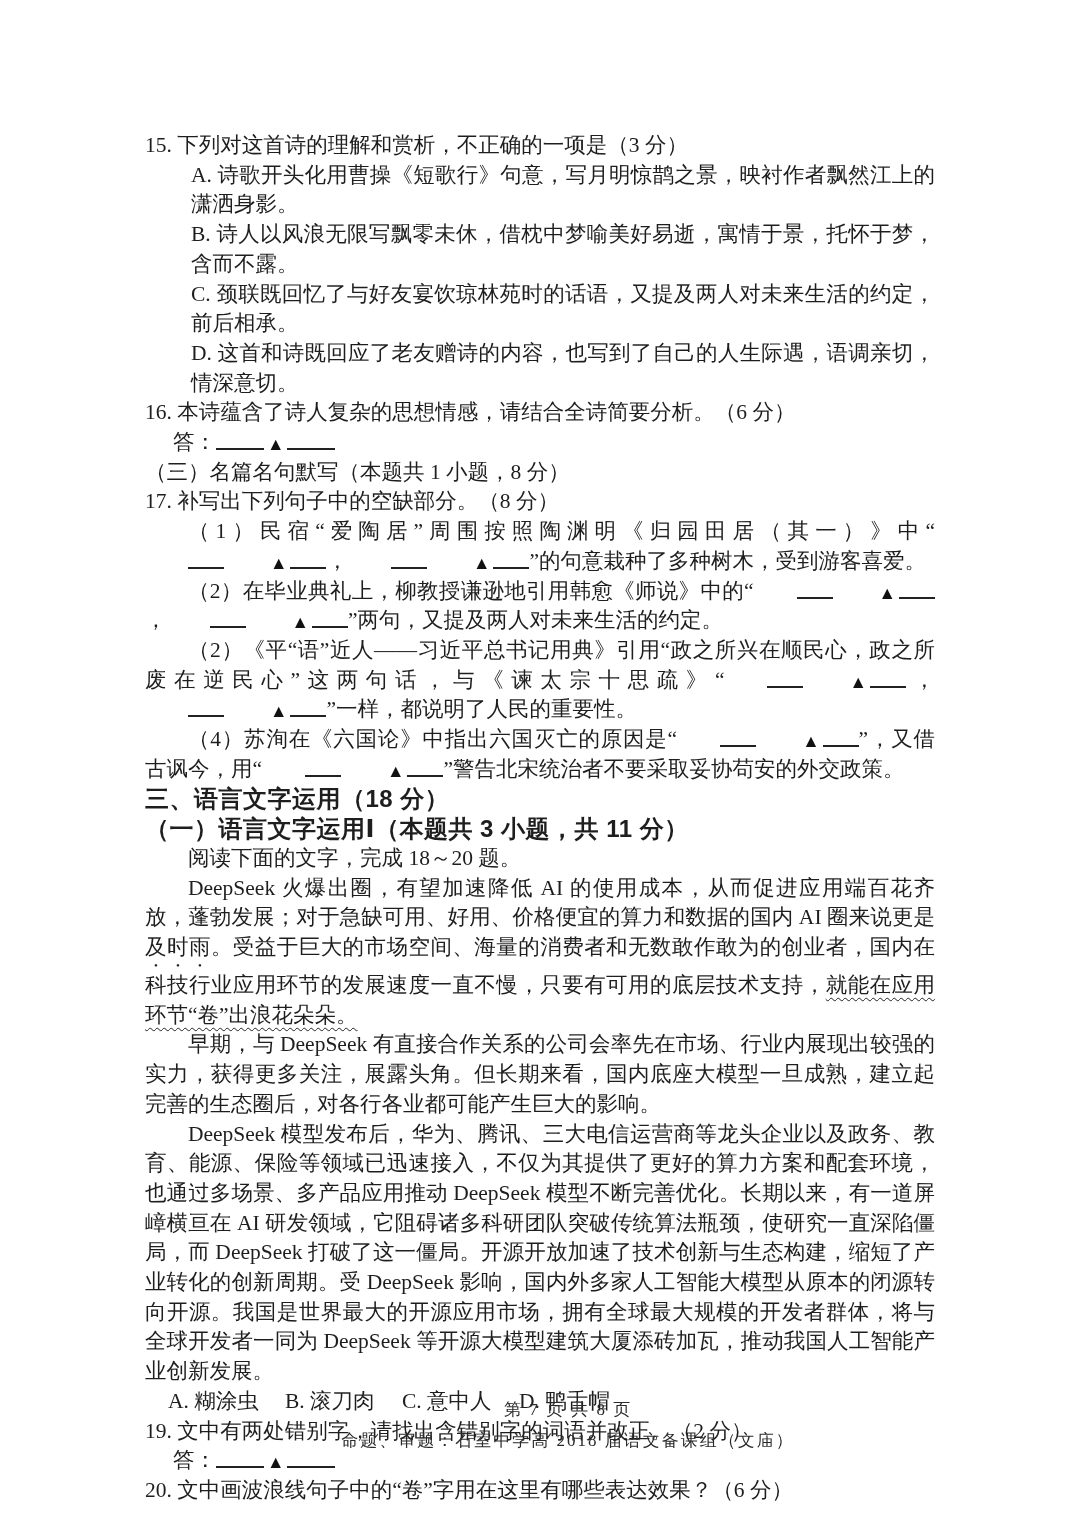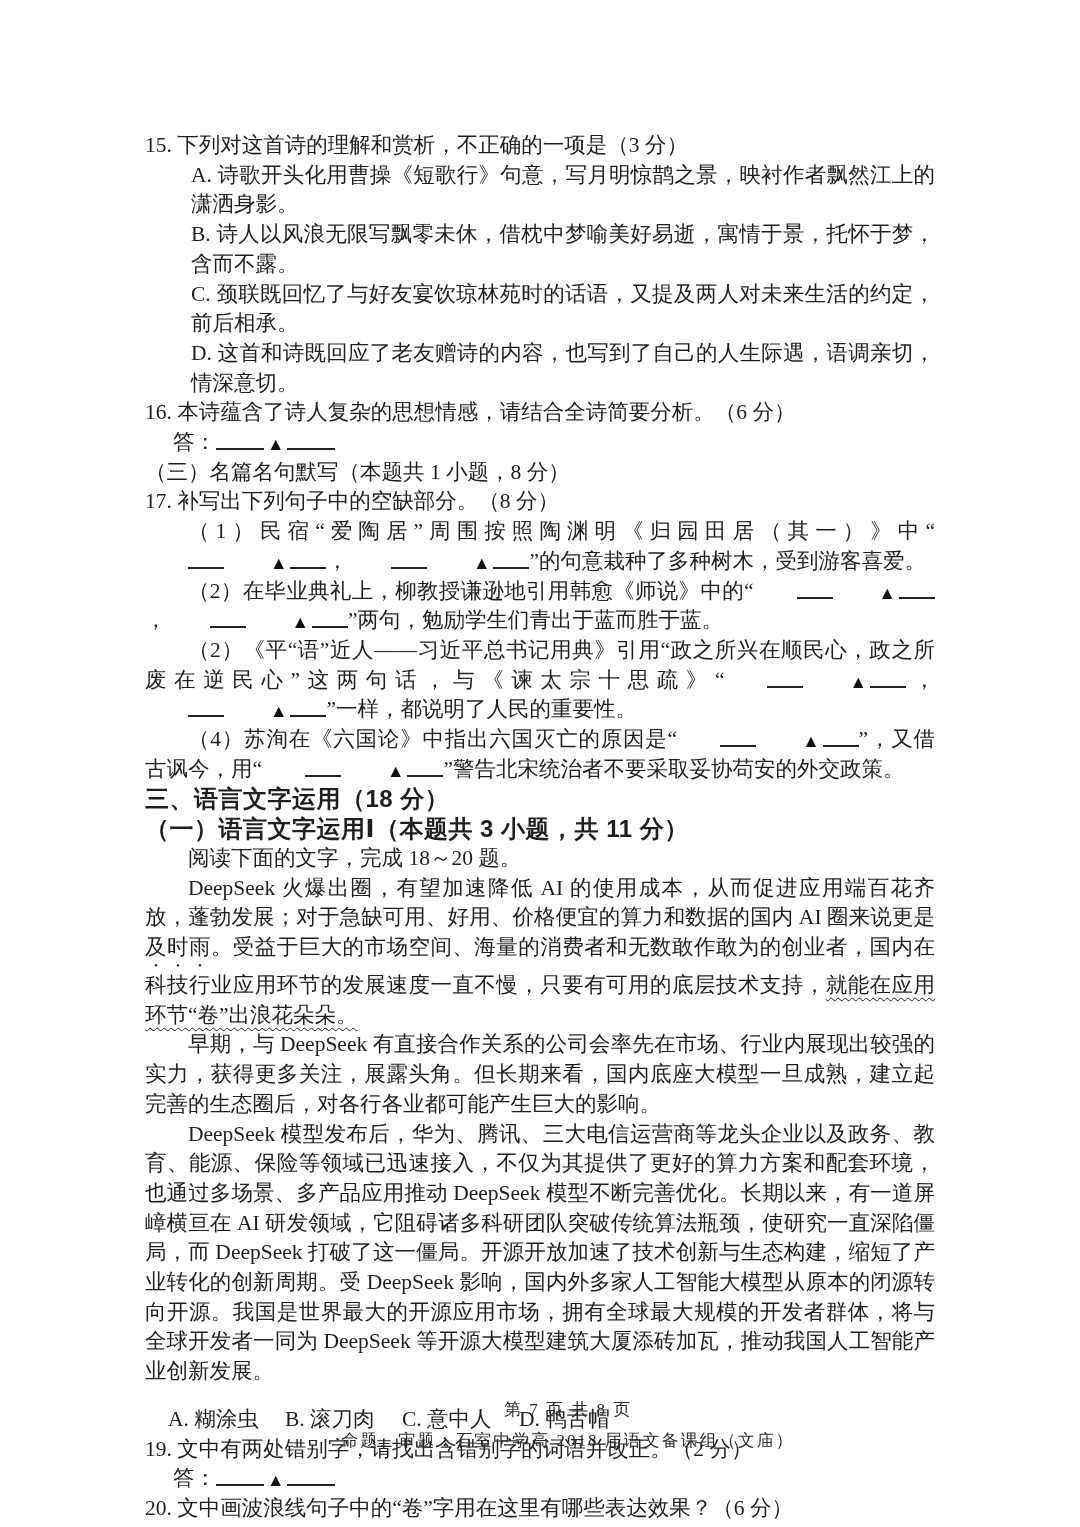--- a/index.html
+++ b/index.html
@@ -25,21 +25,21 @@
   .sub{text-indent:2em;}
   .para{text-indent:2em;}
   .ans{padding-left:28px;}
   .hdr{
     font-weight:bold;
     font-family:"Liberation Sans","DejaVu Sans",sans-serif;
     font-size:24px;
     letter-spacing:0.5px;
   }
   .optrow{padding-left:23px;text-align:left;}
-  .optcell{display:inline-block;width:117px;white-space:nowrap;margin-top:18px;}
+  .optcell{display:inline-block;width:117px;white-space:nowrap;}
   .optcell:last-child{width:auto;}
   
   .blank{display:inline-block;white-space:nowrap;line-height:1;}
   .seg{
     display:inline-block;width:36px;height:3px;
     border-bottom:2px solid #222;
     vertical-align:-1px;
   }
   .tri{
     display:inline-block;
@@ -83,21 +83,21 @@
       <div class="line q"><span>15. 下列对这首诗的理解和赏析，不正确的一项是（3 分）</span></div>
       <div class="line opt"><span>A. 诗歌开头化用曹操《短歌行》句意，写月明惊鹊之景，映衬作者飘然江上的潇洒身影。</span></div>
       <div class="line opt"><span>B. 诗人以风浪无限写飘零未休，借枕中梦喻美好易逝，寓情于景，托怀于梦，含而不露。</span></div>
       <div class="line opt"><span>C. 颈联既回忆了与好友宴饮琼林苑时的话语，又提及两人对未来生活的约定，前后相承。</span></div>
       <div class="line opt"><span>D. 这首和诗既回应了老友赠诗的内容，也写到了自己的人生际遇，语调亲切，情深意切。</span></div>
       <div class="line q"><span>16. 本诗蕴含了诗人复杂的思想情感，请结合全诗简要分析。（6 分）</span></div>
       <div class="line ans"><span>答：</span><span class="blank"><span class="seg"></span><span class="tri">▲</span><span class="seg"></span></span></div>
       <div class="line q"><span>（三）名篇名句默写（本题共 1 小题，8 分）</span></div>
       <div class="line q"><span>17. 补写出下列句子中的空缺部分。（8 分）</span></div>
       <div class="line sub"><span>（1）民宿“爱陶居”周围按照陶渊明《归园田居（其一）》中“</span><span class="blank"><span class="seg"></span><span class="tri">▲</span><span class="seg"></span></span><span>，</span><span class="blank"><span class="seg"></span><span class="tri">▲</span><span class="seg"></span></span><span>”的句意栽种了多种树木，受到游客喜爱。</span></div>
-      <div class="line sub"><span>（2）在毕业典礼上，柳教授谦逊地引用韩愈《师说》中的“</span><span class="blank"><span class="seg"></span><span class="tri">▲</span><span class="seg"></span></span><span>，</span><span class="blank"><span class="seg"></span><span class="tri">▲</span><span class="seg"></span></span><span>”两句，勉励学生们青出于蓝而胜于蓝。</span></div>
+      <div class="line sub"><span>（2）在毕业典礼上，柳教授谦逊地引用韩愈《师说》中的“</span><span class="blank"><span class="seg"></span><span class="tri">▲</span><span class="seg"></span></span><span>，</span><span class="blank"><span class="seg"></span><span class="tri">▲</span><span class="seg"></span></span><span>”两句，又提及两人对未来生活的约定。</span></div>
       <div class="line sub"><span>（2）《平“语”近人——习近平总书记用典》引用“政之所兴在顺民心，政之所废在逆民心”这两句话，与《谏太宗十思疏》“</span><span class="blank"><span class="seg"></span><span class="tri">▲</span><span class="seg"></span></span><span>，</span><span class="blank"><span class="seg"></span><span class="tri">▲</span><span class="seg"></span></span><span>”一样，都说明了人民的重要性。</span></div>
       <div class="line sub"><span>（4）苏洵在《六国论》中指出六国灭亡的原因是“</span><span class="blank"><span class="seg"></span><span class="tri">▲</span><span class="seg"></span></span><span>”，又借古讽今，用“</span><span class="blank"><span class="seg"></span><span class="tri">▲</span><span class="seg"></span></span><span>”警告北宋统治者不要采取妥协苟安的外交政策。</span></div>
       <div class="line hdr"><span>三、语言文字运用（18 分）</span></div>
       <div class="line hdr"><span>（一）语言文字运用Ⅰ（本题共 3 小题，共 11 分）</span></div>
       <div class="line para"><span>阅读下面的文字，完成 18～20 题。</span></div>
       <div class="line para"><span>DeepSeek 火爆出圈，有望加速降低 AI 的使用成本，从而促进应用端百花齐放，蓬勃发展；对于急缺可用、好用、价格便宜的算力和数据的国内 AI 圈来说更是</span><span class="dots">及时雨</span><span>。受益于巨大的市场空间、海量的消费者和无数敢作敢为的创业者，国内在科技行业应用环节的发展速度一直不慢，只要有可用的底层技术支持，</span><span class="wavy">就能在应用环节“卷”出浪花朵朵。</span></div>
       <div class="line para"><span>早期，与 DeepSeek 有直接合作关系的公司会率先在市场、行业内展现出较强的实力，获得更多关注，展露头角。但长期来看，国内底座大模型一旦成熟，建立起完善的生态圈后，对各行各业都可能产生巨大的影响。</span></div>
       <div class="line para"><span>DeepSeek 模型发布后，华为、腾讯、三大电信运营商等龙头企业以及政务、教育、能源、保险等领域已迅速接入，不仅为其提供了更好的算力方案和配套环境，也通过多场景、多产品应用推动 DeepSeek 模型不断完善优化。长期以来，有一道屏嶂横亘在 AI 研发领域，它阻碍诸多科研团队突破传统算法瓶颈，使研究一直深陷僵局，而 DeepSeek 打破了这一僵局。开源开放加速了技术创新与生态构建，缩短了产业转化的创新周期。受 DeepSeek 影响，国内外多家人工智能大模型从原本的闭源转向开源。我国是世界最大的开源应用市场，拥有全球最大规模的开发者群体，将与全球开发者一同为 DeepSeek 等开源大模型建筑大厦添砖加瓦，推动我国人工智能产业创新发展。</span></div>
       <div class="line optrow"><span class="optcell">A. 糊涂虫</span><span class="optcell">B. 滚刀肉</span><span class="optcell">C. 意中人</span><span class="optcell">D. 鸭舌帽</span></div>
       <div class="line q"><span>19. 文中有两处错别字，请找出含错别字的词语并改正。（2 分）</span></div>

